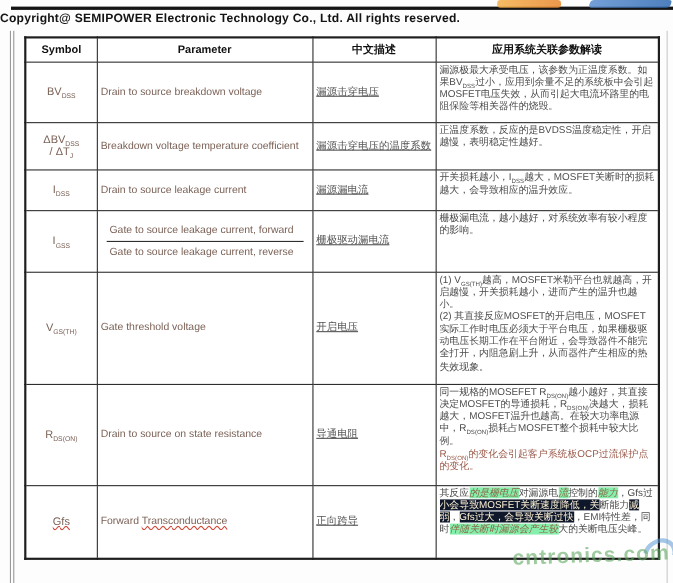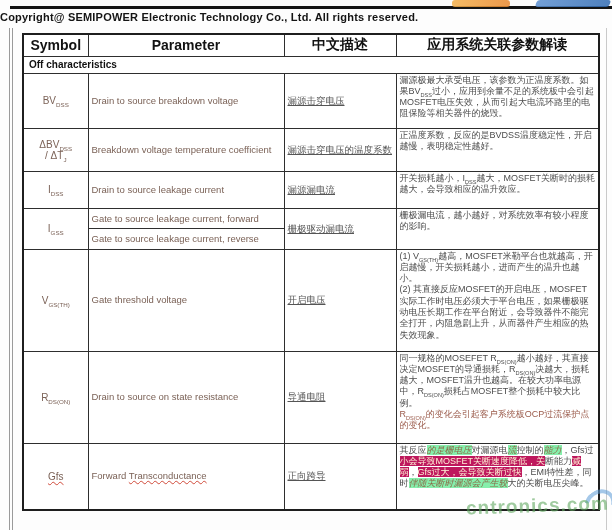--- a/index.html
+++ b/index.html
@@ -12,32 +12,32 @@
     font-weight:bold;color:#141414;letter-spacing:.2px;}
   .leftline{position:absolute;left:9px;top:28px;height:502px;width:2px;
     border-left:1px solid #9a9a9a;border-right:1px solid #9a9a9a;}
   .rightline{position:absolute;left:606px;top:28px;height:502px;border-left:1px solid #c9c9c9;}
   table{position:absolute;left:22px;top:33px;width:576px;border-collapse:collapse;table-layout:fixed;
     background:#fff;border:2px solid #1e1e1e;}
   td{border:1px solid #2e2e2e;font-size:9px;color:#4d4d4d;padding:1px 3px;vertical-align:middle;overflow:hidden;}
   tr.r-head{height:22px;} tr.r-sec{height:17px;} tr.r-bv{height:55px;} tr.r-dbv{height:43px;}
   tr.r-idss{height:37px;} tr.r-igss{height:41px;} tr.r-on{height:18px;} tr.r-vgs{height:102px;}
   tr.r-rds{height:92px;} tr.r-gfs{height:67px;}
-  .hcell{font-size:14px;font-weight:bold;color:#111;text-align:center;}
+  .hcell{font-size:10px;font-weight:bold;color:#111;text-align:center;}
   .seccell{font-size:10px;font-weight:bold;color:#111;text-align:left;padding-left:5px;}
   .sym{text-align:center;color:#7b6257;font-size:10px;}
   .param{color:#7b6257;font-size:9.5px;line-height:12px;}
   .cn{color:#555;font-size:9.5px;line-height:12px;text-decoration:underline;}
   .desc{vertical-align:top;line-height:11.3px;color:#4d4d4d;}
   .desc p{margin:0;}
   sub{font-size:.62em;line-height:0;}
-  .split{padding:0;}
+  .split{padding:8px;}
   .split .half{height:19px;display:flex;align-items:center;padding:0 3px;color:#7b6257;font-size:9.5px;}
   .split .half:first-child{border-bottom:1px solid #2e2e2e;}
-  .hl{background:#be185d;color:#fff3d6;}
+  .hl{background:#0f172a;color:#fff3d6;}
   .hl2{background:#86efac;color:#8a6a48;font-style:italic;}
   .red{color:#9b5b4b;}
   .wavy{text-decoration:underline;text-decoration-style:wavy;text-decoration-color:#d04a3a;text-decoration-thickness:1px;}
   .wm{position:absolute;left:466px;top:495px;font-size:19px;font-weight:bold;
     color:rgba(96,168,96,.6);letter-spacing:1px;transform:rotate(-2deg);pointer-events:none;}
   .swoosh{position:absolute;left:584px;top:490px;width:24px;height:20px;border:4px solid rgba(92,156,216,.55);
     border-left-color:transparent;border-bottom-color:transparent;border-radius:50%;transform:rotate(-35deg);}
 </style>
 </head>
 <body>
@@ -55,23 +55,20 @@
       <col style="width:196px">
       <col style="width:112px">
       <col style="width:203px">
   </colgroup>
   <tbody>
       <tr class="r-head">
     <td class="hcell">Symbol</td>
     <td class="hcell">Parameter</td>
     <td class="hcell">中文描述</td>
     <td class="hcell">应用系统关联参数解读</td>
-  </tr>
-  <tr class="r-sec">
-    <td class="seccell" colspan="4">Off characteristics</td>
   </tr>
   <tr class="r-bv">
     <td class="sym"><span>BV</span><sub>DSS</sub></td>
     <td class="param">Drain to source breakdown voltage</td>
     <td class="cn">漏源击穿电压</td>
     <td class="desc">
           <p><span>漏源极最大承受电压，该参数为正温度系数。如果BV</span><sub>DSS</sub><span>过小，应用到余量不足的系统板中会引起MOSFET电压失效，从而引起大电流环路里的电阻保险等相关器件的烧毁。</span></p>
         </td>
   </tr>
   <tr class="r-dbv">

